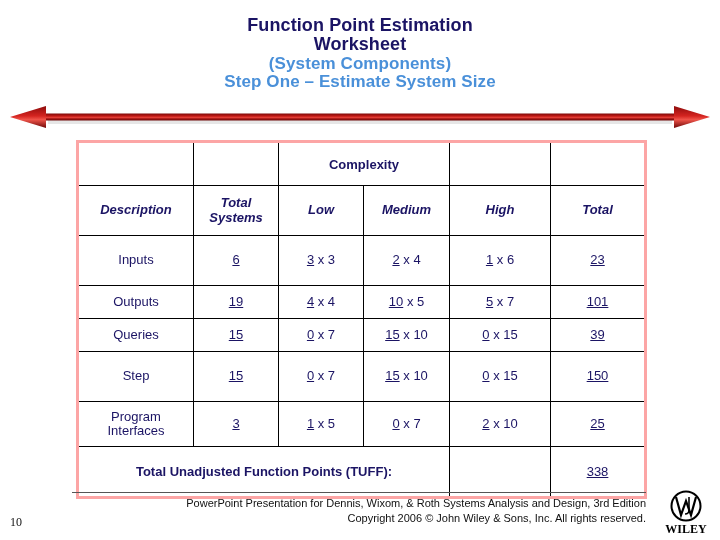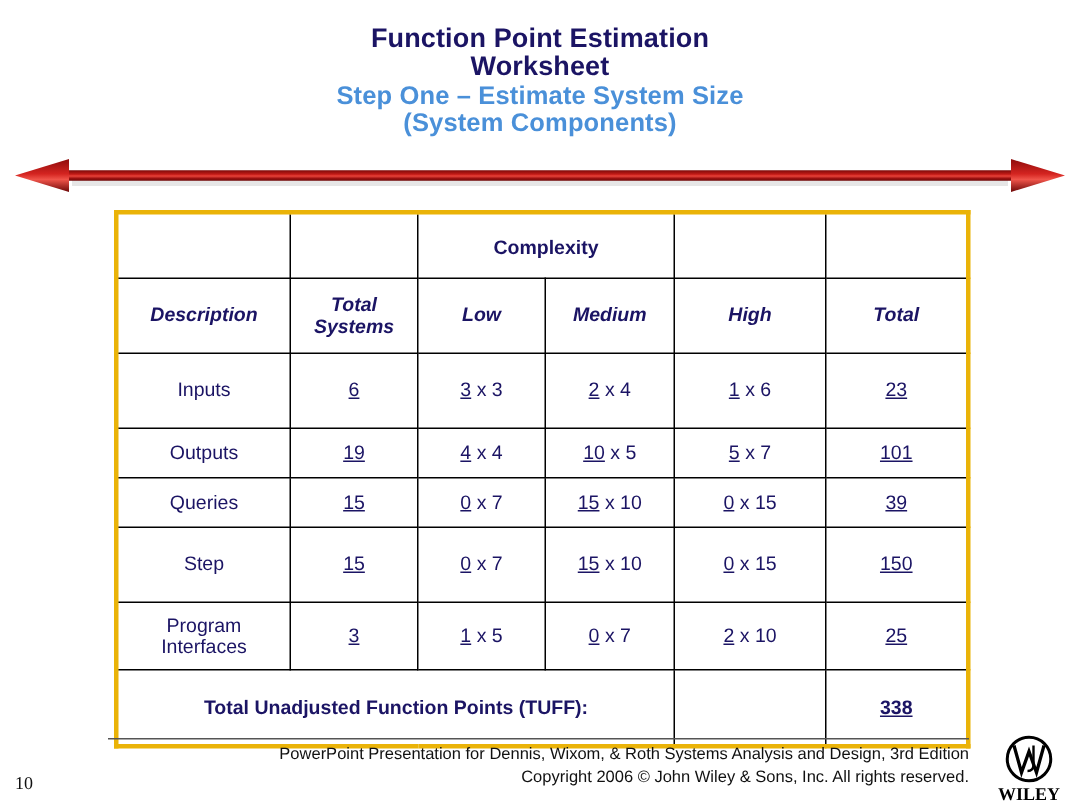--- a/index.html
+++ b/index.html
@@ -61,21 +61,21 @@
   }
   .fp-table td {
     border: 1px solid #000000;
     padding: 0;
     text-align: center;
     vertical-align: middle;
     color: #1b1464;
     font-size: 13px;
   }
   .fp-table {
-    border: 3px solid #eab308;
+    border: 3px solid #fca5a5;
   }
   col.c-desc { width: 116px; }
   col.c-totnum { width: 85px; }
   col.c-low { width: 85px; }
   col.c-med { width: 86px; }
   col.c-high { width: 101px; }
   col.c-total { width: 95px; }
 
   .row-complexity td { height: 42px; }
   .hdr-complexity {
@@ -110,21 +110,21 @@
 
   .row-tuff td { height: 49px; }
   .tuff-label {
     font-weight: bold;
     font-size: 14.5px;
     color: #1b1464;
     text-align: center;
     padding-right: 4px;
   }
   .tuff-total {
-    font-weight: bold;
+    font-weight: normal;
     font-size: 15px;
     color: #1b1464;
   }
 
   
   .footer-rule {
     position: absolute;
     left: 72px;
     top: 492px;
     width: 574px;
@@ -158,22 +158,22 @@
     height: 48px;
   }
   .wiley-logo svg { display: block; }
 </style>
 </head>
 <body>
 
 <div class="title-block">
   <div class="title-main">Function Point Estimation</div>
   <div class="title-main">Worksheet</div>
+  <div class="title-sub">(System Components)</div>
   <div class="title-sub">Step One – Estimate System Size</div>
-  <div class="title-sub">(System Components)</div>
 </div>
 
 <div class="arrow-wrap">
   <svg width="704" height="26" viewBox="0 0 704 26" xmlns="http://www.w3.org/2000/svg">
     <defs>
       <linearGradient id="shaftGrad" x1="0" y1="0" x2="0" y2="1">
         <stop offset="0%" stop-color="#7d0a0a"></stop>
         <stop offset="38%" stop-color="#c21a16"></stop>
         <stop offset="55%" stop-color="#e8423a"></stop>
         <stop offset="78%" stop-color="#9b1111"></stop>

